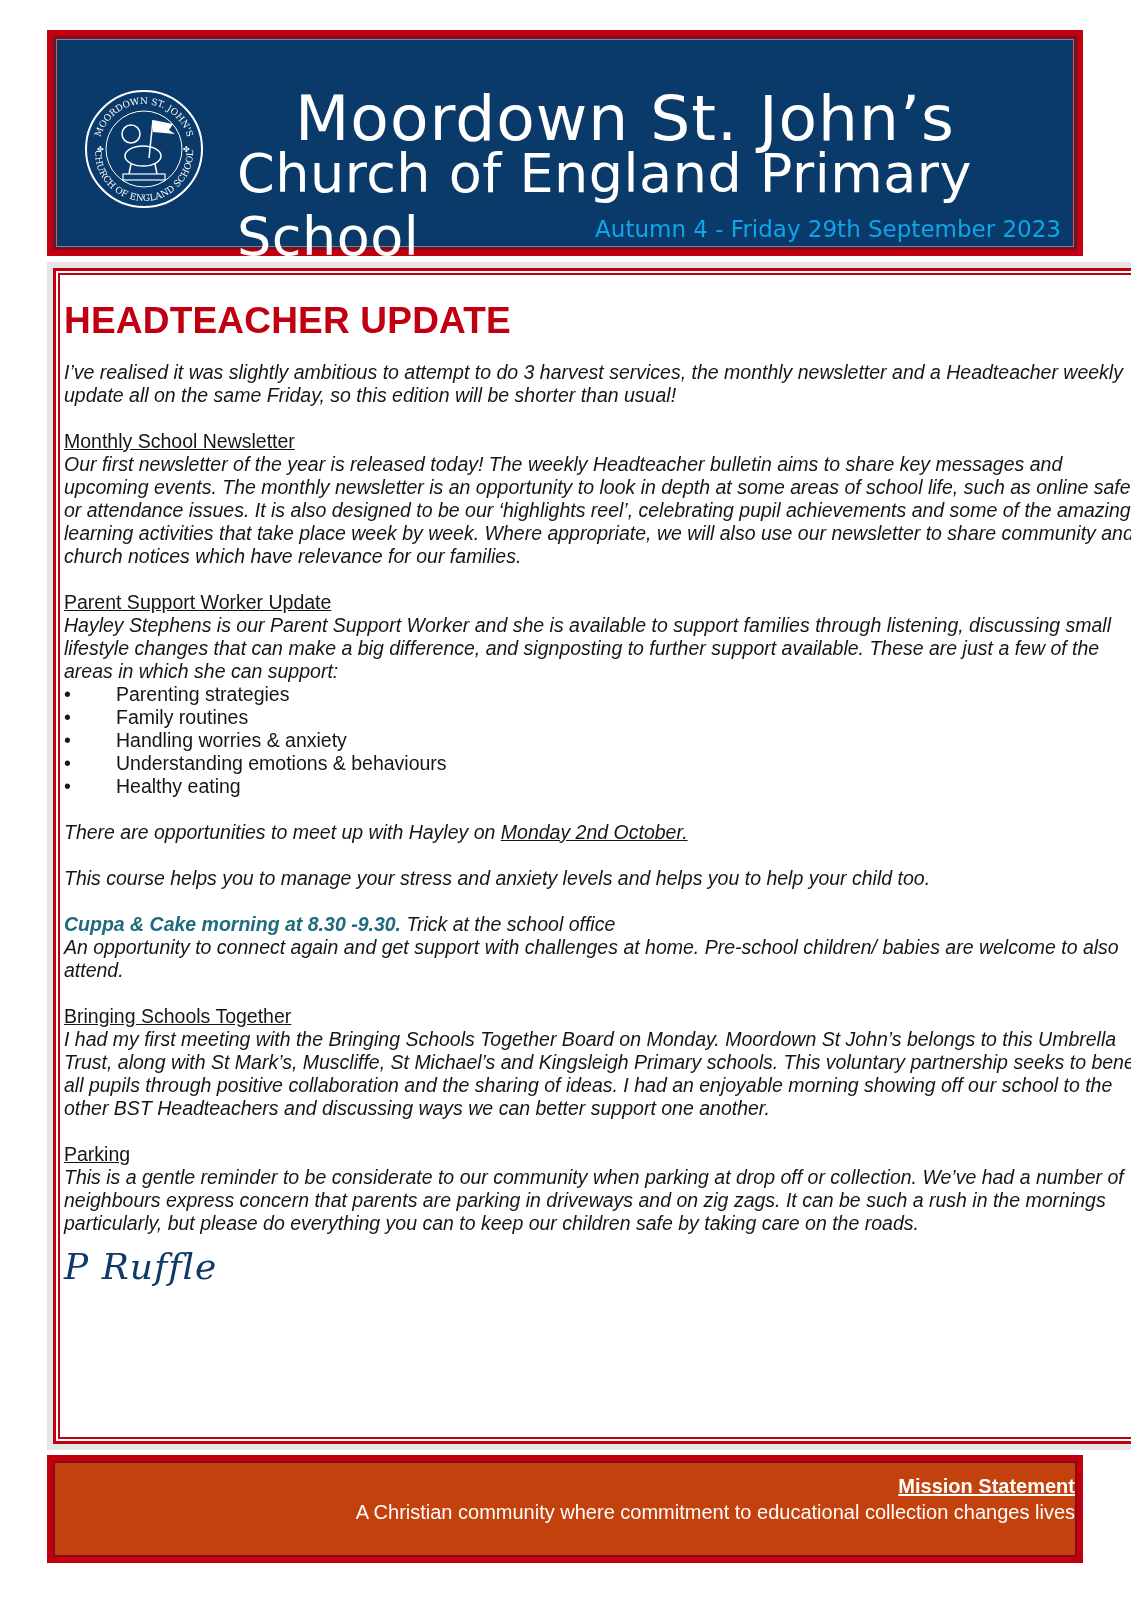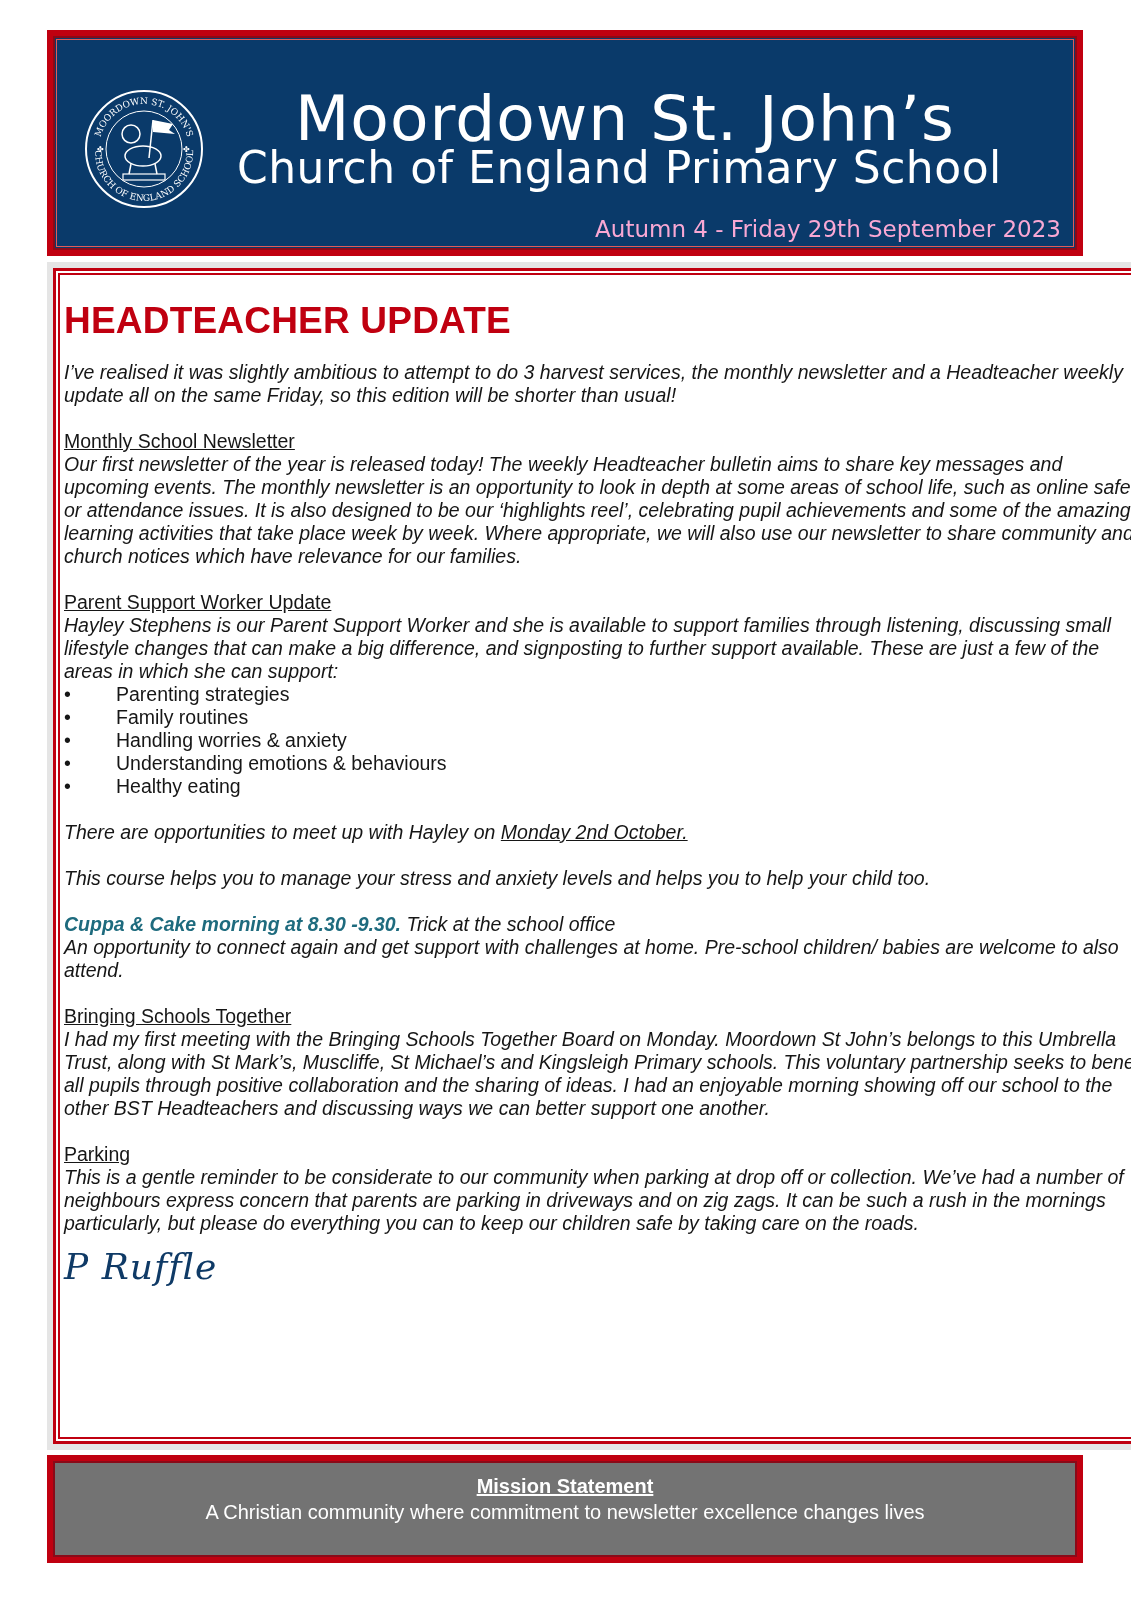--- a/index.html
+++ b/index.html
@@ -9,23 +9,23 @@
   
   .header { position: absolute; left: 47px; top: 30px; width: 1036px; height: 226px;
             background: #c00010; box-sizing: border-box; padding: 6px; }
   .header-inner { width: 100%; height: 100%; box-sizing: border-box;
                   border: 2px solid #8a0a18; outline: 1px solid #e05a5a; outline-offset: -4px;
                   background: #0a3a6a; position: relative; }
   .logo { position: absolute; left: 28px; top: 50px; width: 122px; height: 122px; }
   .title-1 { position: absolute; left: 240px; top: 44px; font-size: 63px; color: #fff;
              font-family: "DejaVu Sans", sans-serif; font-weight: 300; letter-spacing: 1px;
              font-weight: normal; }
-  .title-2 { position: absolute; left: 182px; top: 104px; font-size: 44px; color: #fff;
+  .title-2 { position: absolute; left: 182px; top: 104px; font-size: 54px; color: #fff;
              font-family: "DejaVu Sans", sans-serif; letter-spacing: 0.5px; }
-  .edition { position: absolute; right: 14px; top: 178px; font-size: 23px; color: #f9a8d4;
+  .edition { position: absolute; right: 14px; top: 178px; font-size: 23px; color: #0ea5e9;
              font-family: "DejaVu Sans", sans-serif; }
 
   
   .main-frame { position: absolute; left: 47px; top: 262px; width: 1124px; height: 1188px;
                 background: #e5e5e5; box-sizing: border-box; padding: 6px; }
   .main-inner { width: 100%; height: 100%; box-sizing: border-box; background: #fff;
                 border: 3px solid #c00010; outline: 2px solid #fff; outline-offset: -6px;
                 position: relative; }
   .main-inner::after { content: ""; position: absolute; left: 2px; top: 2px; right: 2px; bottom: 2px;
                        border: 2px solid #c00010; pointer-events: none; }
@@ -41,21 +41,21 @@
   ul li { position: relative; padding-left: 52px; }
   ul li::before { content: "•"; position: absolute; left: 0; top: 0; }
   .u { text-decoration: underline; }
   .signature { font-family: "DejaVu Serif", serif; font-style: italic; font-size: 36px; color: #0f3a66;
                margin-top: 20px; letter-spacing: 1px; }
 
   
   .footer { position: absolute; left: 47px; top: 1455px; width: 1036px; height: 108px;
             background: #c00010; box-sizing: border-box; padding: 6px; }
   .footer-inner { width: 100%; height: 100%; box-sizing: border-box; border: 2px solid #8a0a18;
-                  background: #737373; text-align: center; color: #fff; padding-top: 10px; }
+                  background: #c2410c; text-align: right; color: #fff; padding-top: 10px; }
   .mission-title { font-size: 20px; font-weight: bold; text-decoration: underline; line-height: 26px; }
   .mission-text { font-size: 20px; line-height: 26px; }
 </style>
 </head>
 <body>
 
 <div class="header">
   <div class="header-inner">
     <svg class="logo" viewBox="0 0 122 122">
       <circle cx="61" cy="61" r="58" fill="none" stroke="#fff" stroke-width="2"></circle>
@@ -126,15 +126,15 @@
       <p>This is a gentle reminder to be considerate to our community when parking at drop off or collection. We’ve had a number of neighbours express concern that parents are parking in driveways and on zig zags.  It can be such a rush in the mornings particularly, but please do everything you can to keep our children safe by taking care on the roads.</p>
 
       <div class="signature">P Ruffle</div>
     </div>
   </div>
 </div>
 
 <div class="footer">
   <div class="footer-inner">
     <div class="mission-title">Mission Statement</div>
-    <div class="mission-text">A Christian community where commitment to newsletter excellence changes lives</div>
+    <div class="mission-text">A Christian community where commitment to educational collection changes lives</div>
   </div>
 </div>
 
 </body></html>

